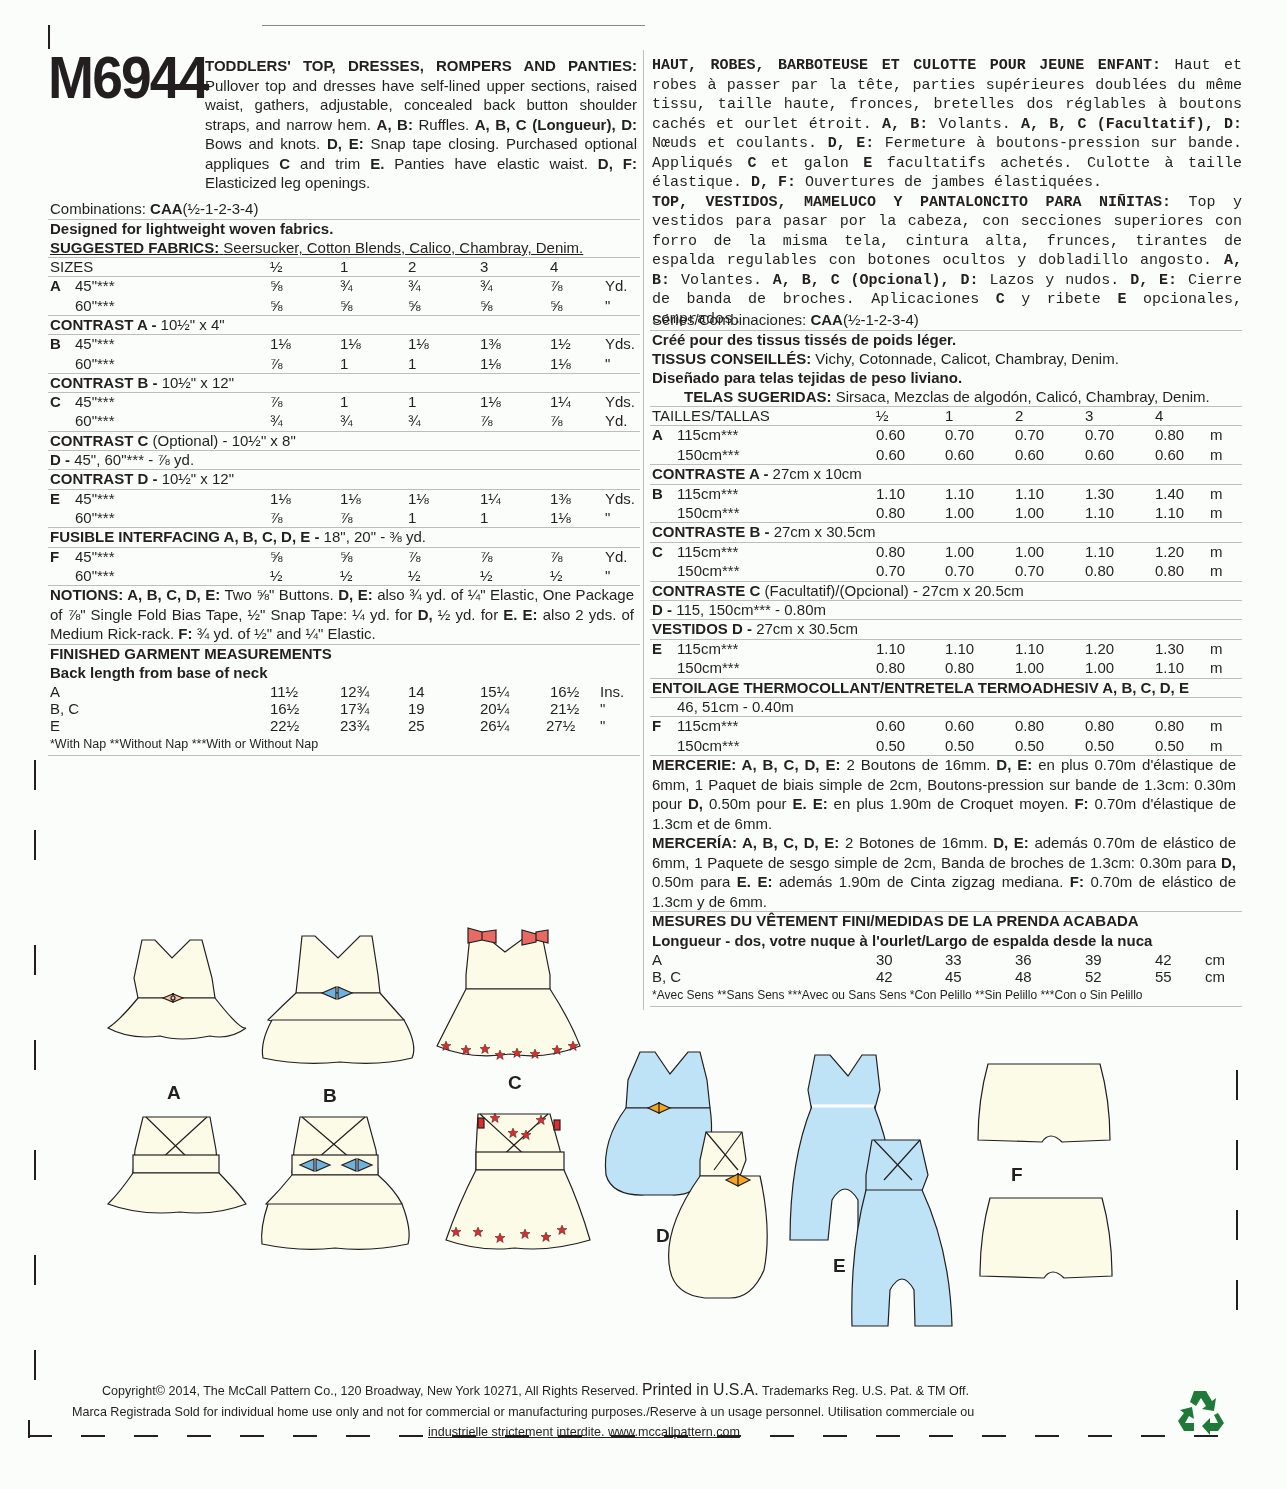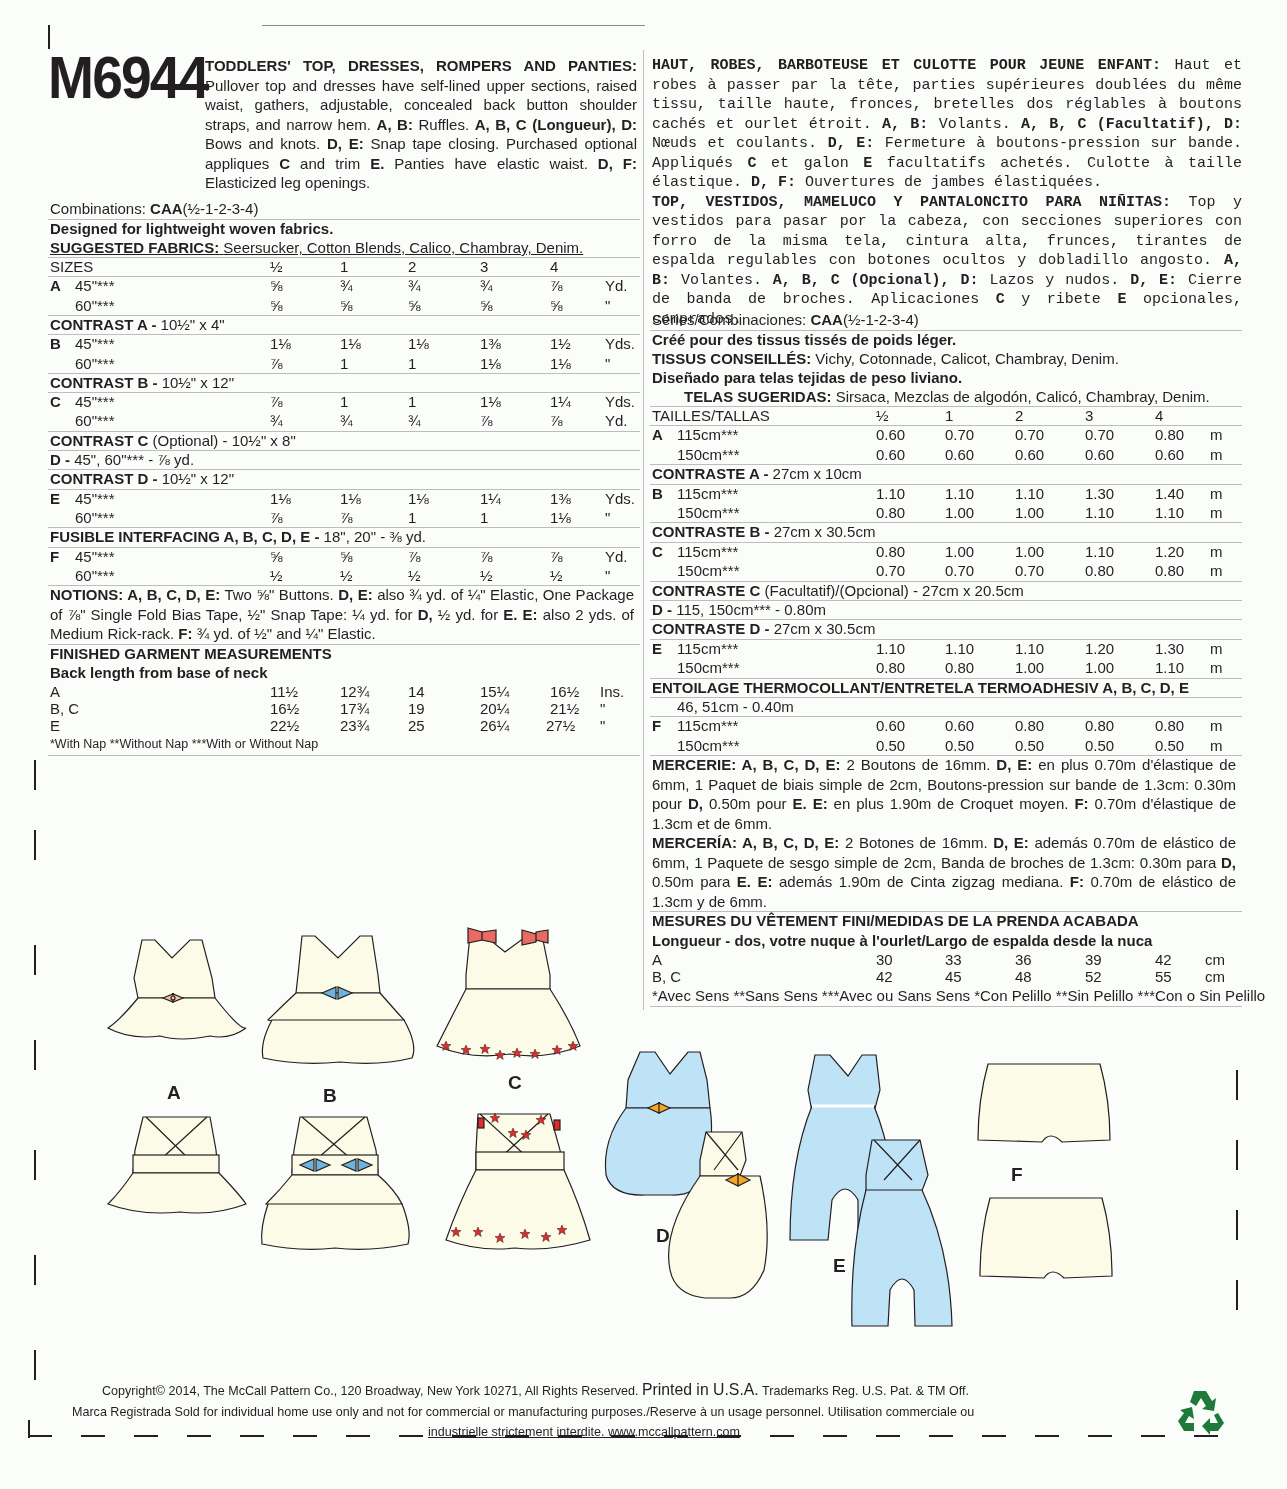--- a/index.html
+++ b/index.html
@@ -262,21 +262,21 @@
     <div class="cell" style="left:945px;top:561.1999999999998px;">0.70</div>
     <div class="cell" style="left:1015px;top:561.1999999999998px;">0.70</div>
     <div class="cell" style="left:1085px;top:561.1999999999998px;">0.80</div>
     <div class="cell" style="left:1155px;top:561.1999999999998px;">0.80</div>
     <div class="cell" style="left:1210px;top:561.1999999999998px;">m</div>
     <div class="hline" style="left:650px;top:580.5999999999998px;width:592px;"></div>
     <div class="row" style="left:652px;top:580.5999999999998px;"><span class="b">CONTRASTE C</span><span> (Facultatif)/(Opcional) - 27cm x 20.5cm</span></div>
     <div class="hline" style="left:650px;top:599.9999999999998px;width:592px;"></div>
     <div class="row" style="left:652px;top:599.9999999999998px;"><span class="b">D -</span><span> 115, 150cm*** - 0.80m</span></div>
     <div class="hline" style="left:650px;top:619.3999999999997px;width:592px;"></div>
-    <div class="row" style="left:652px;top:619.3999999999997px;"><span class="b">CONTRASTE D -</span><span> 27cm x 30.5cm</span></div>
+    <div class="row" style="left:652px;top:619.3999999999997px;"><span class="b">VESTIDOS D -</span><span> 27cm x 30.5cm</span></div>
     <div class="hline" style="left:650px;top:638.7999999999997px;width:592px;"></div>
     <div class="cell b" style="left:652px;top:638.7999999999997px;">E</div>
     <div class="cell" style="left:677px;top:638.7999999999997px;">115cm***</div>
     <div class="cell" style="left:876px;top:638.7999999999997px;">1.10</div>
     <div class="cell" style="left:945px;top:638.7999999999997px;">1.10</div>
     <div class="cell" style="left:1015px;top:638.7999999999997px;">1.10</div>
     <div class="cell" style="left:1085px;top:638.7999999999997px;">1.20</div>
     <div class="cell" style="left:1155px;top:638.7999999999997px;">1.30</div>
     <div class="cell" style="left:1210px;top:638.7999999999997px;">m</div>
     <div class="cell" style="left:677px;top:658.1999999999997px;">150cm***</div>
@@ -321,21 +321,21 @@
     <div class="cell" style="left:1085px;top:949.9999999999995px;">39</div>
     <div class="cell" style="left:1155px;top:949.9999999999995px;">42</div>
     <div class="cell" style="left:1205px;top:949.9999999999995px;">cm</div>
     <div class="cell" style="left:652px;top:966.9999999999995px;">B, C</div>
     <div class="cell" style="left:876px;top:966.9999999999995px;">42</div>
     <div class="cell" style="left:945px;top:966.9999999999995px;">45</div>
     <div class="cell" style="left:1015px;top:966.9999999999995px;">48</div>
     <div class="cell" style="left:1085px;top:966.9999999999995px;">52</div>
     <div class="cell" style="left:1155px;top:966.9999999999995px;">55</div>
     <div class="cell" style="left:1205px;top:966.9999999999995px;">cm</div>
-    <div class="cell" style="left:652px;top:985.9999999999995px;font-size:15px;">*Avec Sens **Sans Sens ***Avec ou Sans Sens   *Con Pelillo **Sin Pelillo ***Con o Sin Pelillo</div>
+    <div class="cell" style="left:652px;top:985.9999999999995px;font-size:12px;">*Avec Sens **Sans Sens ***Avec ou Sans Sens   *Con Pelillo **Sin Pelillo ***Con o Sin Pelillo</div>
     <div class="hline" style="left:650px;top:1005.9999999999995px;width:592px;"></div>
   </div>
 
 <svg class="abs" style="left:0;top:900px;" width="1287" height="460" viewBox="0 900 1287 460">
   <defs>
     <g id="star">
         <polygon points="0,-5 1.5,-1.5 5,-1.5 2.2,0.8 3.2,4.5 0,2.3 -3.2,4.5 -2.2,0.8 -5,-1.5 -1.5,-1.5" fill="#e02b2b" stroke="#231f20" stroke-width="0.5"></polygon>
       </g>
   </defs>
   <g stroke="#231f20" stroke-width="1.2" fill="#fbfbe8">

